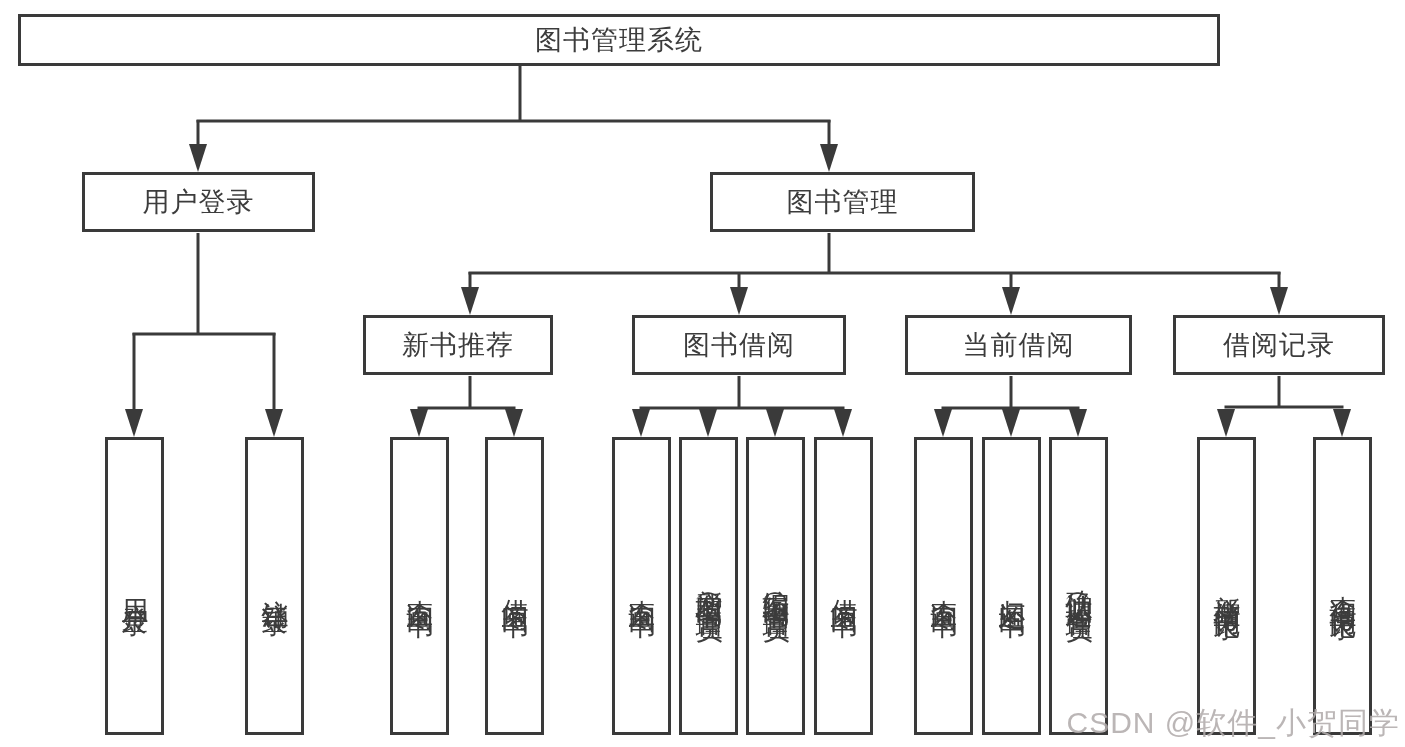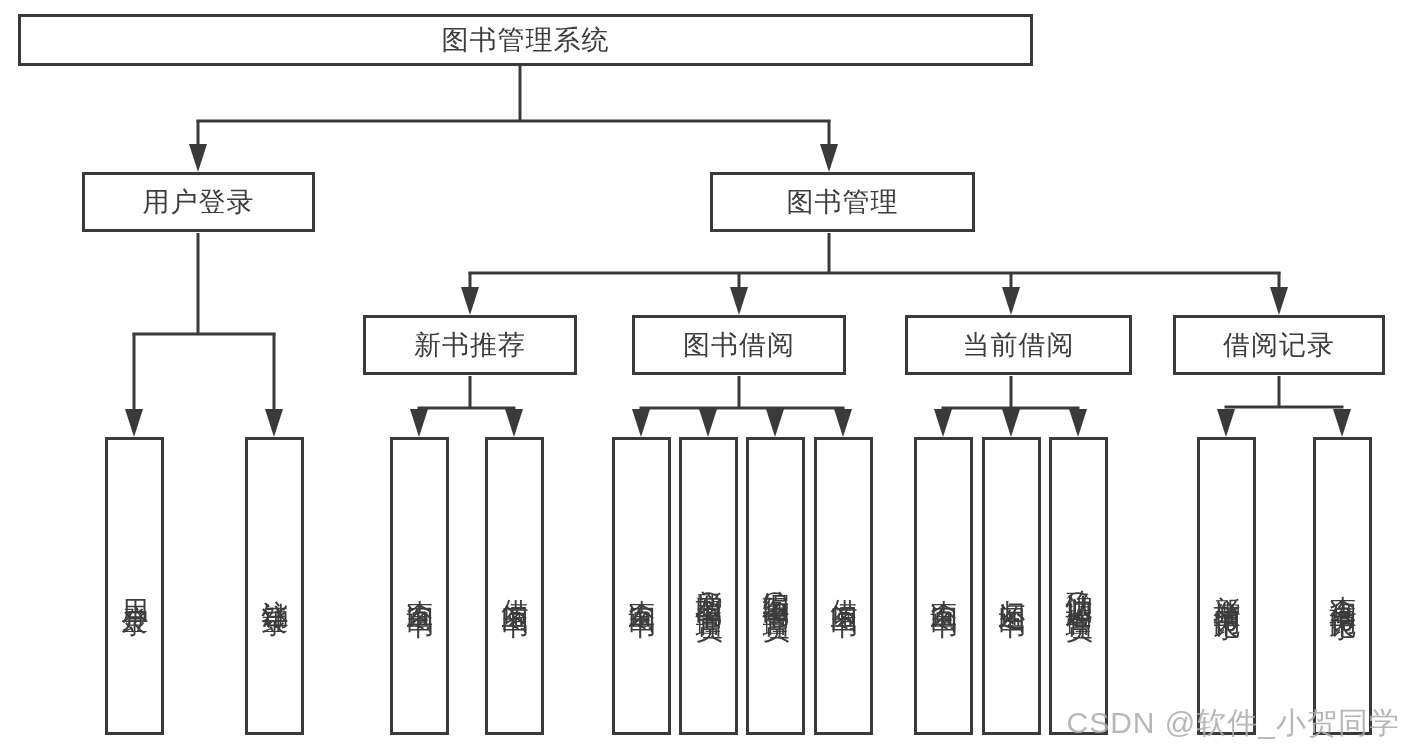--- a/index.html
+++ b/index.html
@@ -108,26 +108,26 @@
       <polygon points="766,409 784,409 775,437"></polygon>
       <polygon points="834,409 852,409 843,437"></polygon>
       <polygon points="934,409 952,409 943,437"></polygon>
       <polygon points="1002,409 1020,409 1011,437"></polygon>
       <polygon points="1069,409 1087,409 1078,437"></polygon>
       <polygon points="1217,409 1235,409 1226,437"></polygon>
       <polygon points="1333,409 1351,409 1342,437"></polygon>
     </g>
   </svg>
 
-  <div class="node hnode" style="left:18px; top:14px; width:1015px;">图书管理系统</div>
+  <div class="node hnode" style="left:18px; top:14px; width:1202px;">图书管理系统</div>
 
   <div class="node lvl2" style="left:82px; top:172px; width:233px;">用户登录</div>
   <div class="node lvl2" style="left:710px; top:172px; width:265px;">图书管理</div>
 
-  <div class="node lvl3" style="left:363px; top:315px; width:214px;">新书推荐</div>
+  <div class="node lvl3" style="left:363px; top:315px; width:190px;">新书推荐</div>
   <div class="node lvl3" style="left:632px; top:315px; width:214px;">图书借阅</div>
   <div class="node lvl3" style="left:905px; top:315px; width:227px;">当前借阅</div>
   <div class="node lvl3" style="left:1173px; top:315px; width:212px;">借阅记录</div>
 
   <div class="node vnode" style="left:105px;">用户登录</div>
   <div class="node vnode" style="left:245px;">注销登录</div>
 
   <div class="node vnode" style="left:390px;">查询图书</div>
   <div class="node vnode" style="left:485px;">借阅图书</div>
 

